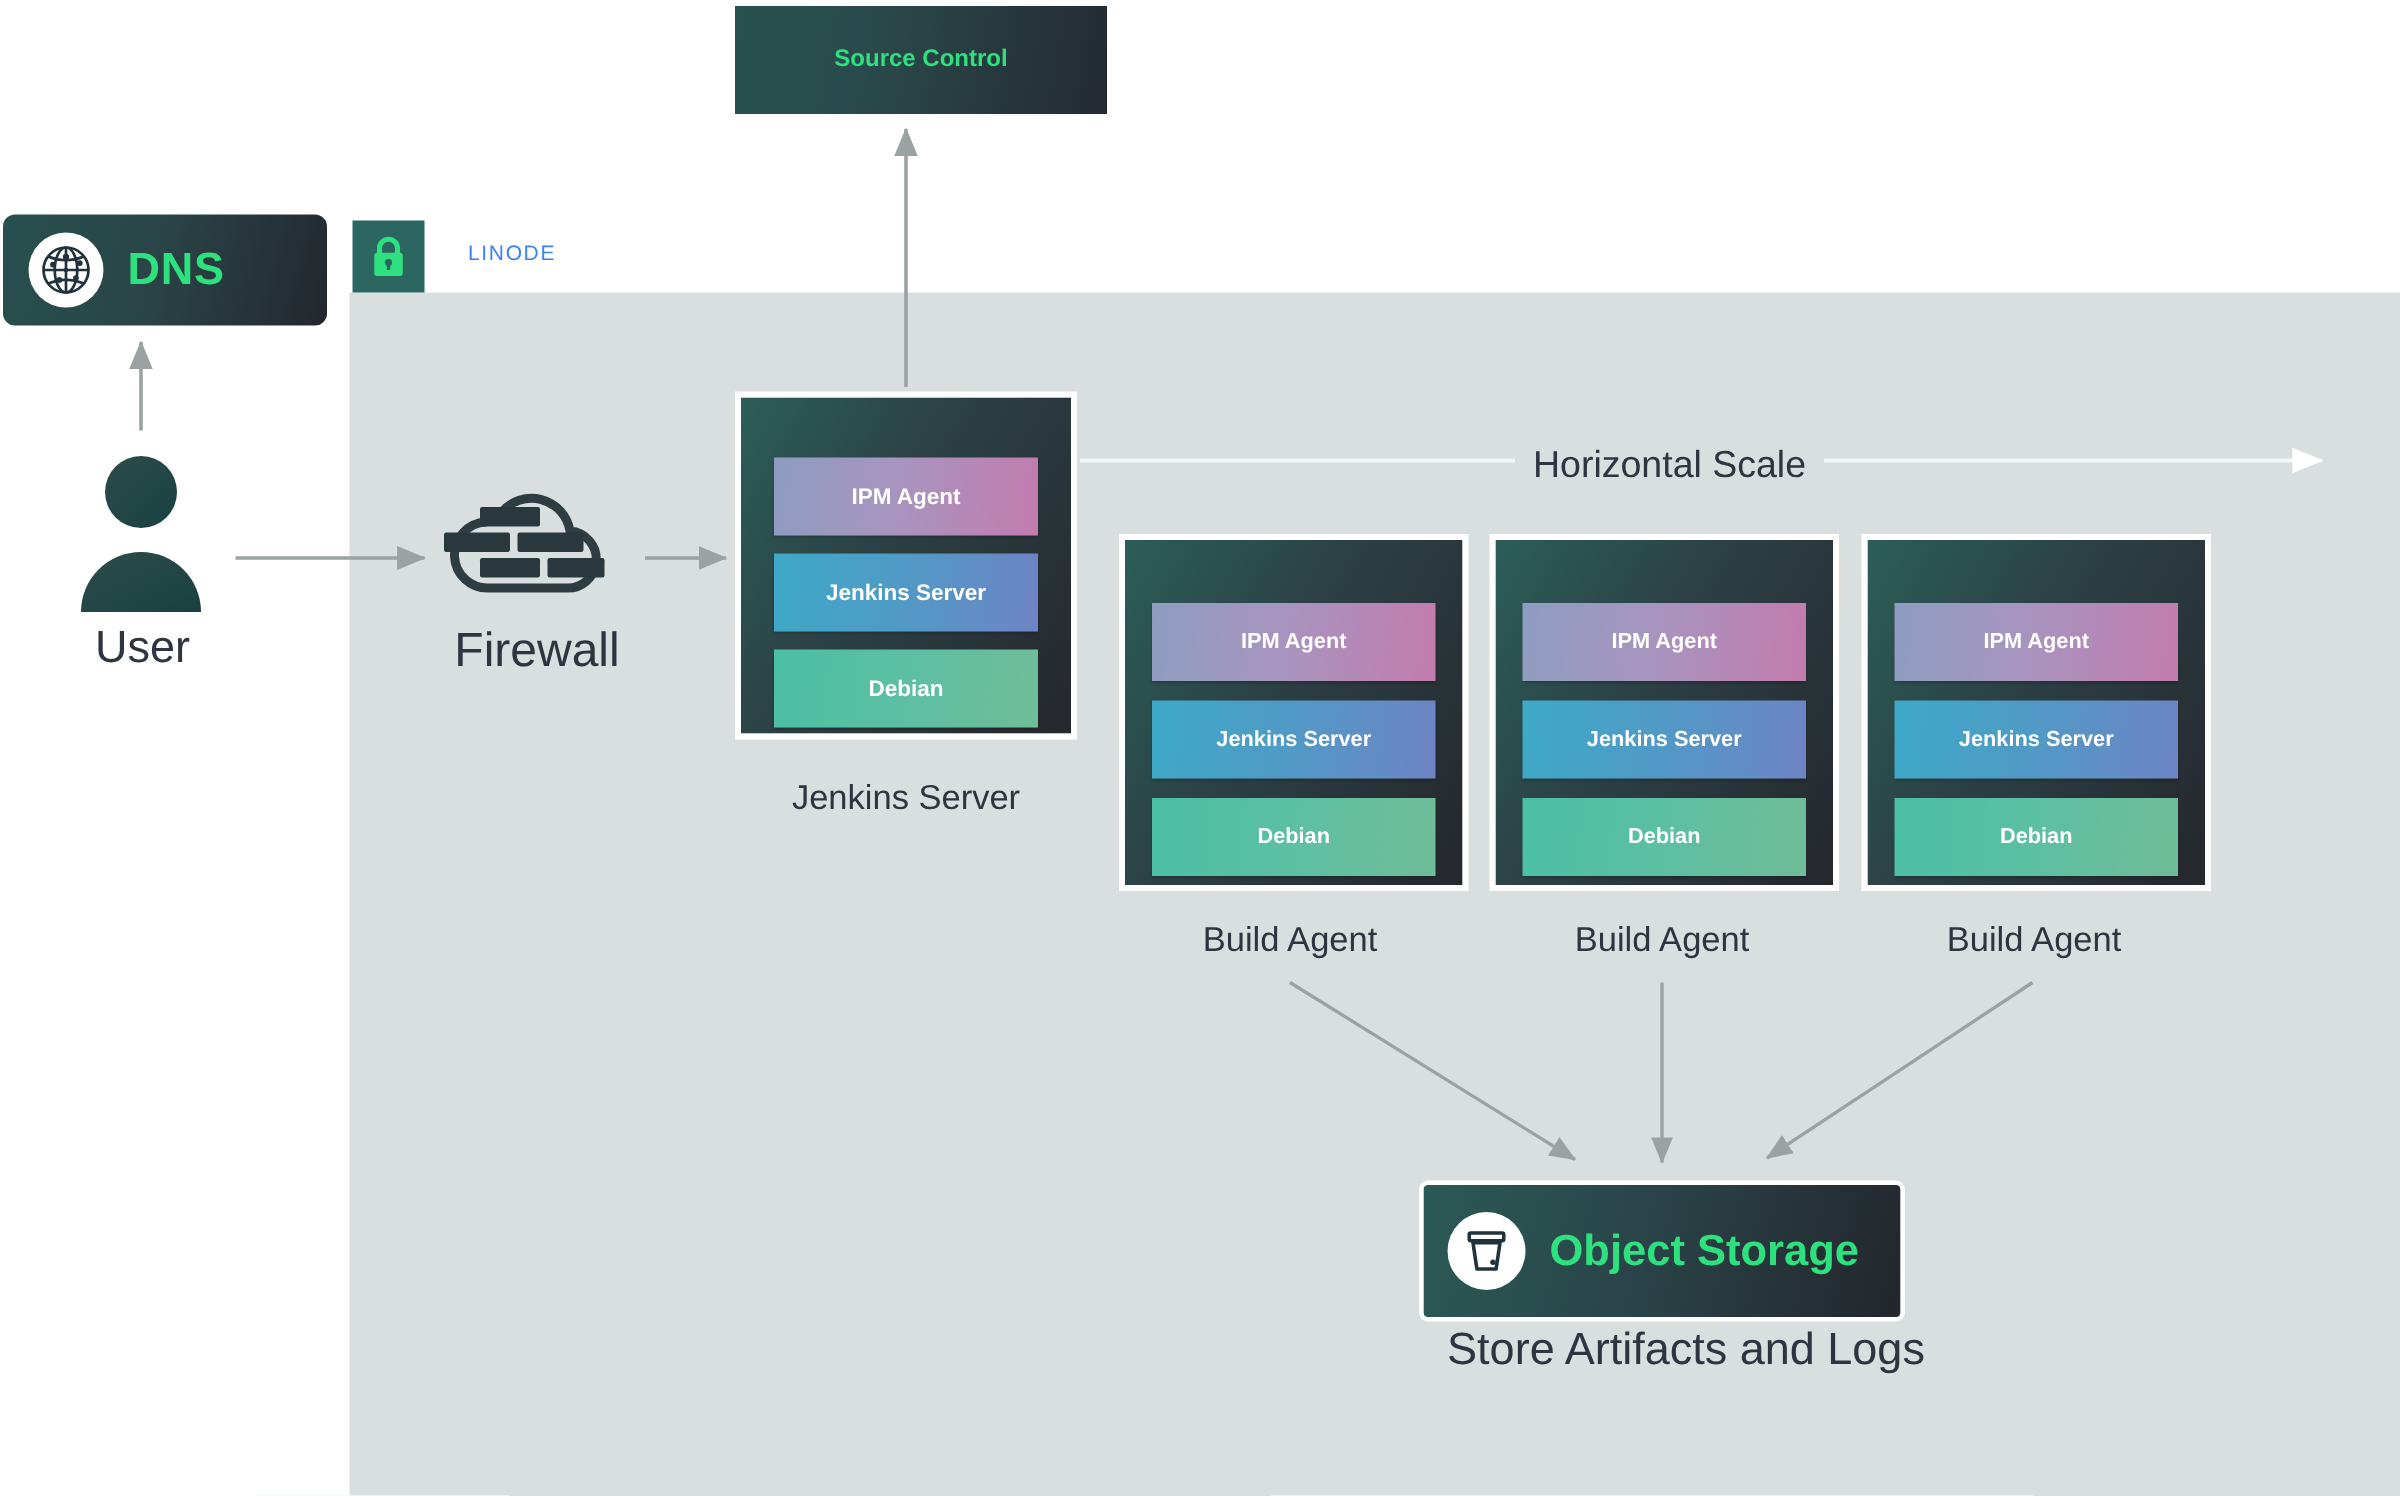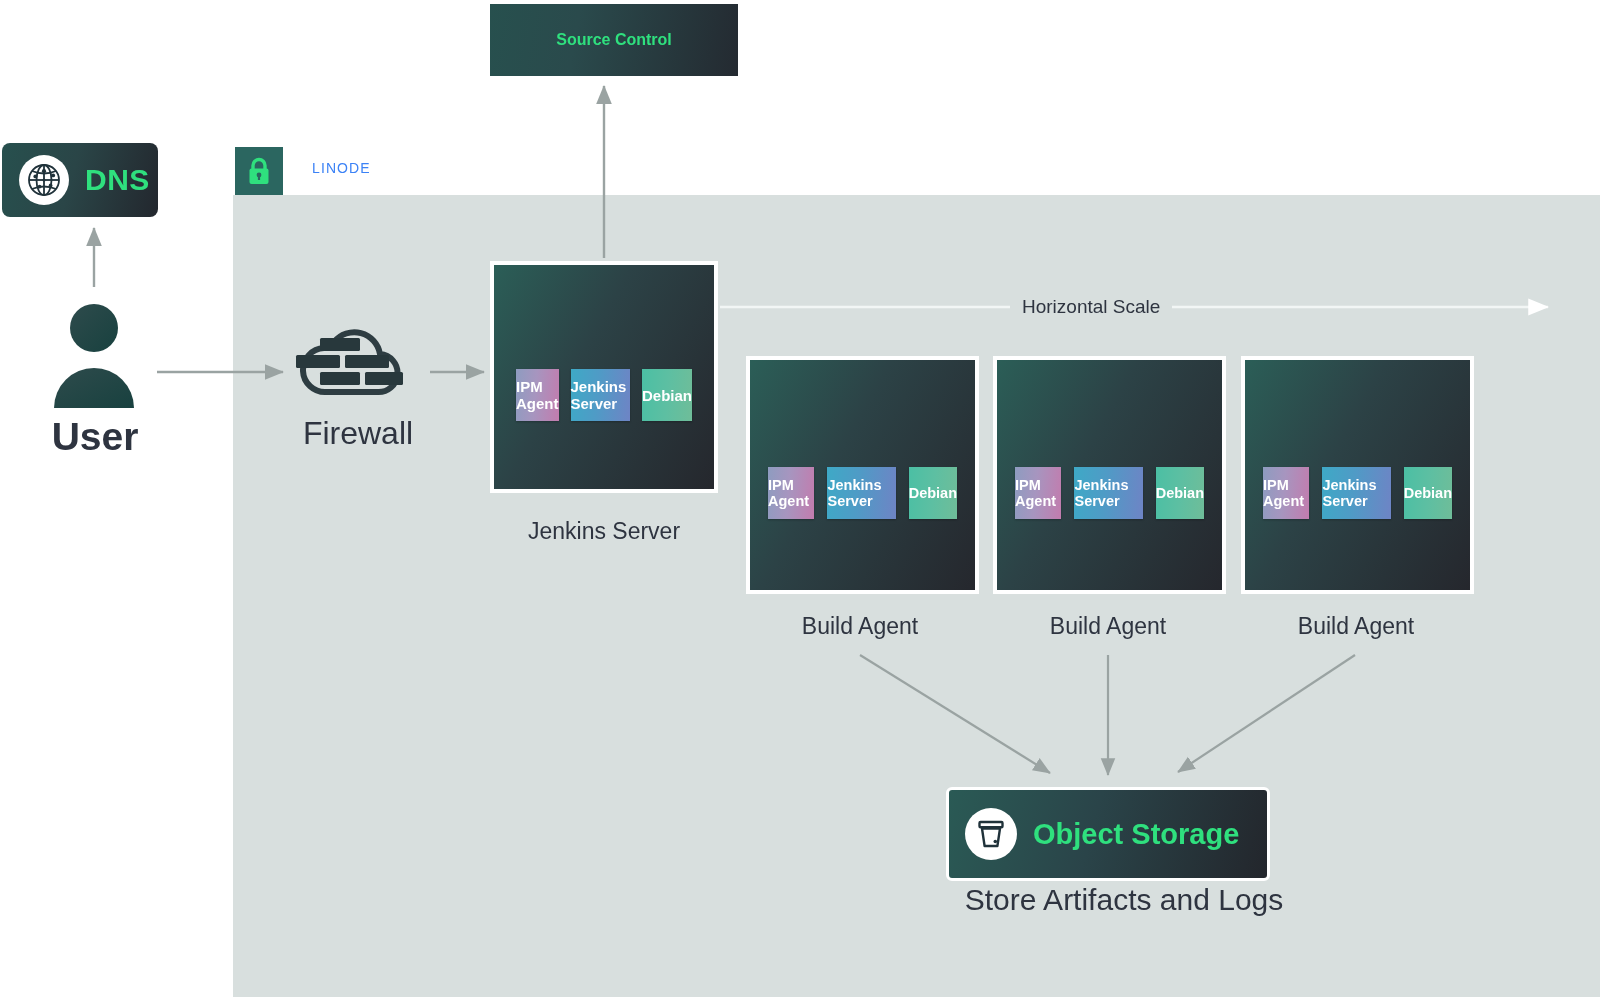--- a/index.html
+++ b/index.html
@@ -36,56 +36,56 @@
     background: linear-gradient(100deg, #27504e 0%, #2a4a4c 35%, #242a31 100%);
     display: flex; align-items: center; justify-content: center;
   }
   .source-control .txt {
     color: #2fe07e; font-size: 16px; font-weight: bold;
   }
 
   
   .dns-box {
     position: absolute; left: 2px; top: 143px;
-    width: 156px; height: 74px;
+    width: 216px; height: 74px;
     background: linear-gradient(105deg, #27504e 0%, #2a4547 45%, #23272e 100%);
     border-radius: 8px;
     display: flex; align-items: center; gap: 16px;
     padding-left: 17px;
   }
   .globe-circle {
     width: 50px; height: 50px; border-radius: 50%;
     background: #ffffff;
     display: flex; align-items: center; justify-content: center;
     flex: 0 0 auto;
   }
   .dns-text { color: #2fe07e; font-size: 30px; font-weight: bold; letter-spacing: .5px; }
 
   
   .user-icon { position: absolute; left: 48px; top: 303px; width: 92px; height: 105px; }
   .user-label {
     position: absolute; left: 0px; top: 415px; width: 190px;
-    text-align: center; font-size: 39px; color: #2e3440; font-weight: 700;
+    text-align: center; font-size: 30px; color: #2e3440; font-weight: 400;
   }
 
   
   .firewall-icon { position: absolute; left: 290px; top: 328px; width: 136px; height: 82px; }
   .firewall-label {
     position: absolute; left: 258px; top: 415px; width: 200px;
     text-align: center; font-size: 32px; color: #2e3440; font-weight: 500;
   }
 
   
   .stack {
     position: absolute;
     border: 4px solid #ffffff;
     background: linear-gradient(120deg, #2b5e57 0%, #2c4246 40%, #25272d 100%);
     display: flex; flex-direction: column; justify-content: center;
   }
-  .stack .bars { display: flex; flex-direction: row; margin-top: 36px; }
+  .stack .bars { display: flex; flex-direction: column; margin-top: 36px; }
   .bar {
     display: flex; align-items: center; justify-content: center;
     color: #ffffff; font-weight: bold;
     box-shadow: 0 1px 2px rgba(0,0,0,.25);
   }
   .bar.ipm    { background: linear-gradient(95deg, #8e9cc0 0%, #a795bf 45%, #c27cae 100%); }
   .bar.jenkins{ background: linear-gradient(95deg, #3ea9c6 0%, #4f9bc6 45%, #6e84c5 100%); }
   .bar.debian { background: linear-gradient(95deg, #4bbfa4 0%, #5dbfa2 50%, #6fbd99 100%); }
 
   .stack-main { left: 490px; top: 261px; width: 228px; height: 232px; }
@@ -122,21 +122,21 @@
     width: 52px; height: 52px; border-radius: 50%;
     background: #ffffff;
     display: flex; align-items: center; justify-content: center;
     flex: 0 0 auto;
   }
   .os-text { color: #2fe07e; font-size: 29px; font-weight: bold; }
 
   
   .hscale-label {
     position: absolute; left: 1010px; top: 296px;
-    font-size: 19px; color: #2e3440; background: #d8dfde;
+    font-size: 25px; color: #2e3440; background: #d8dfde;
     padding: 0 12px; z-index: 3;
   }
 
   svg.overlay { position: absolute; left: 0; top: 0; width: 1600px; height: 997px; pointer-events: none; }
 </style>
 </head>
 <body>
 
 <div id="root">
 

